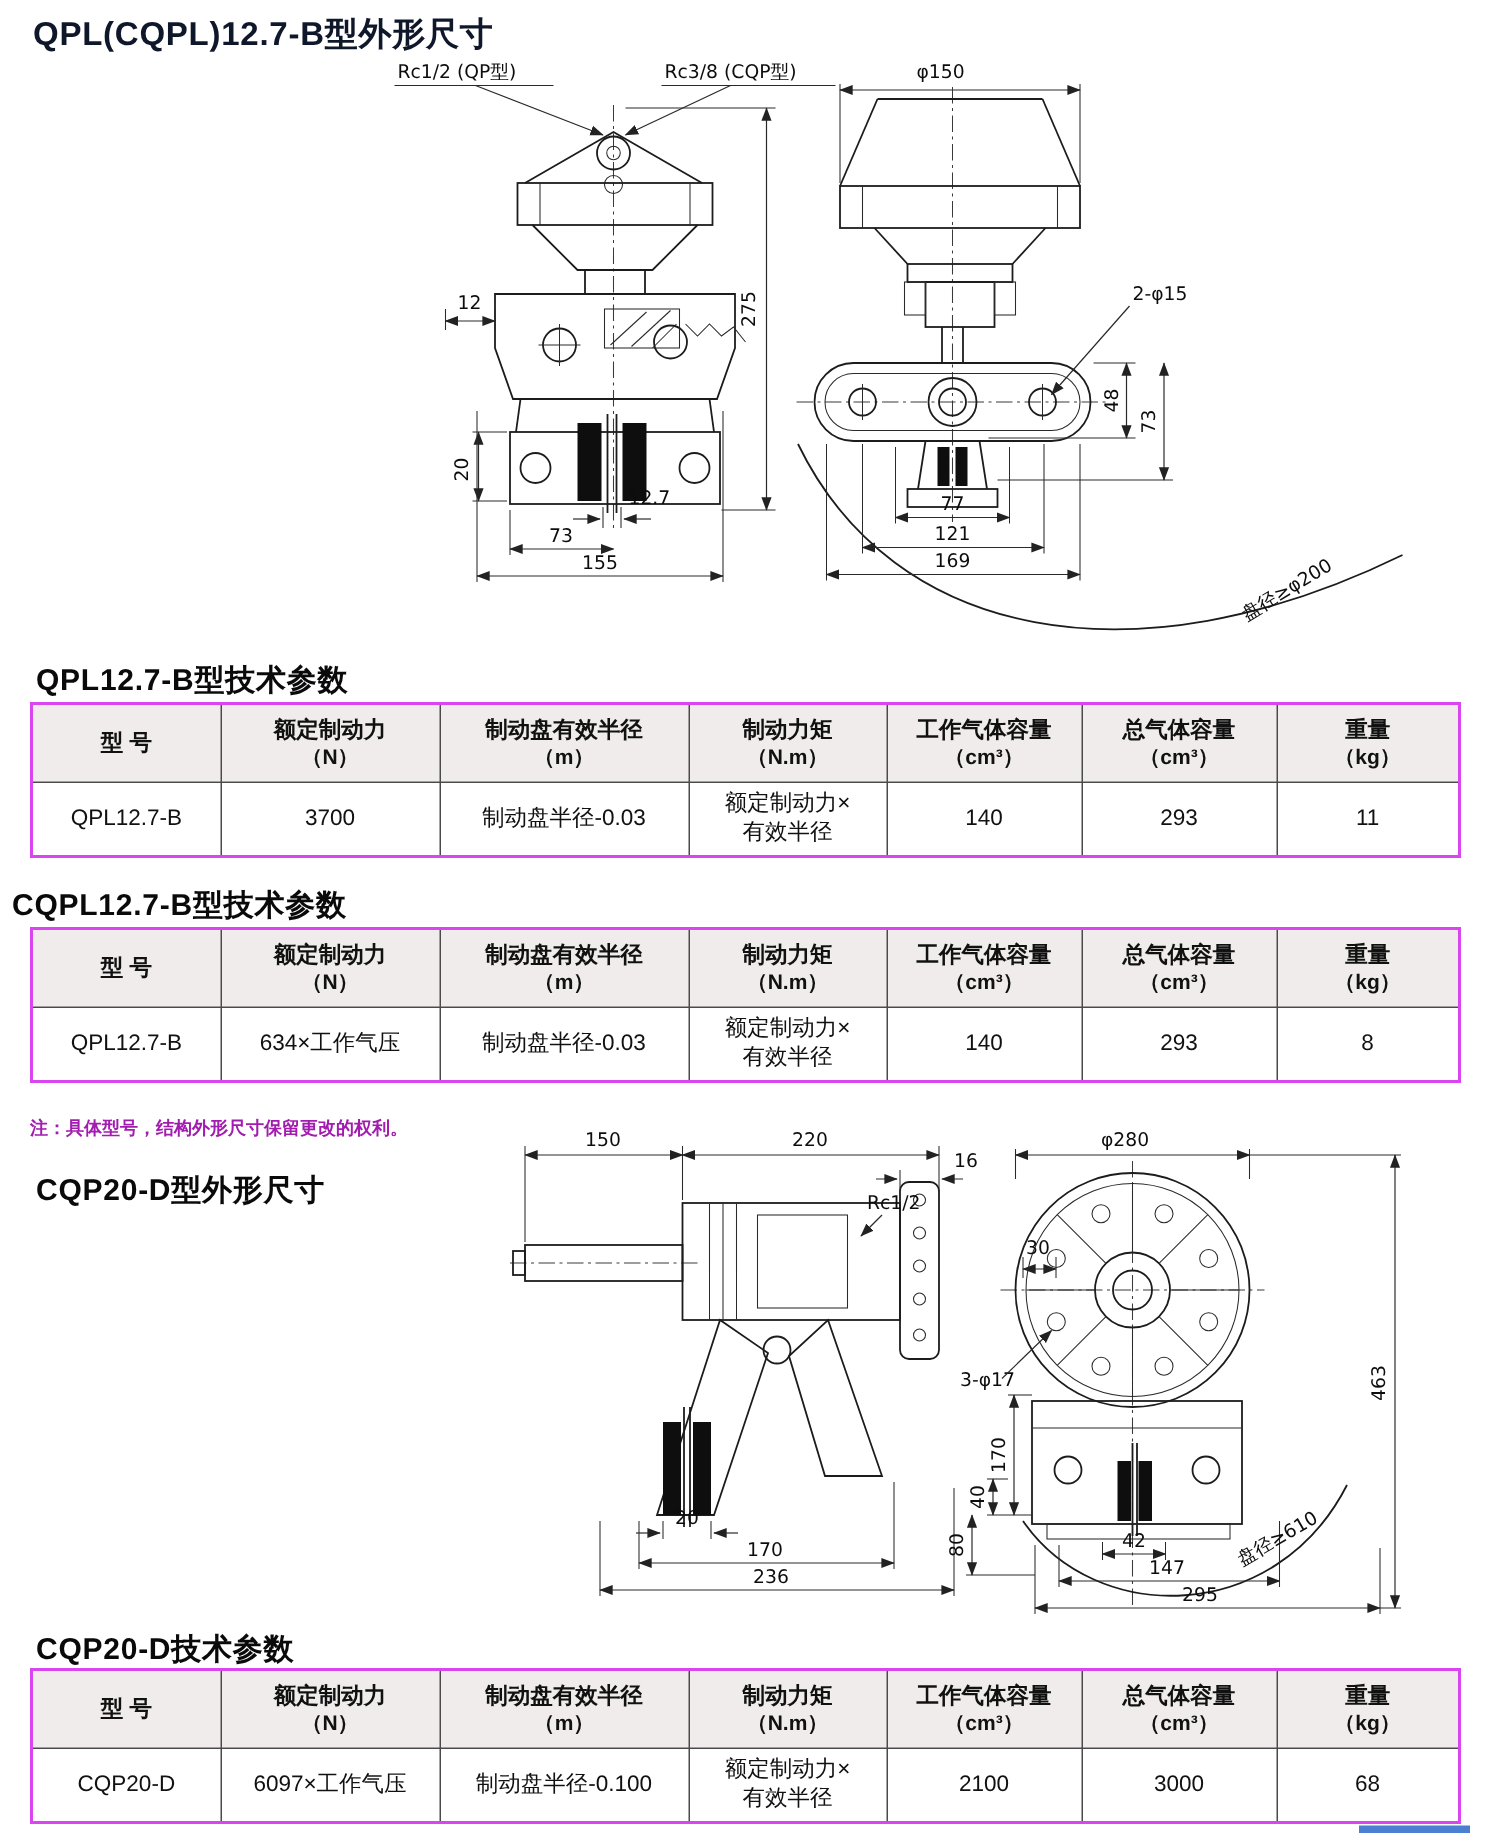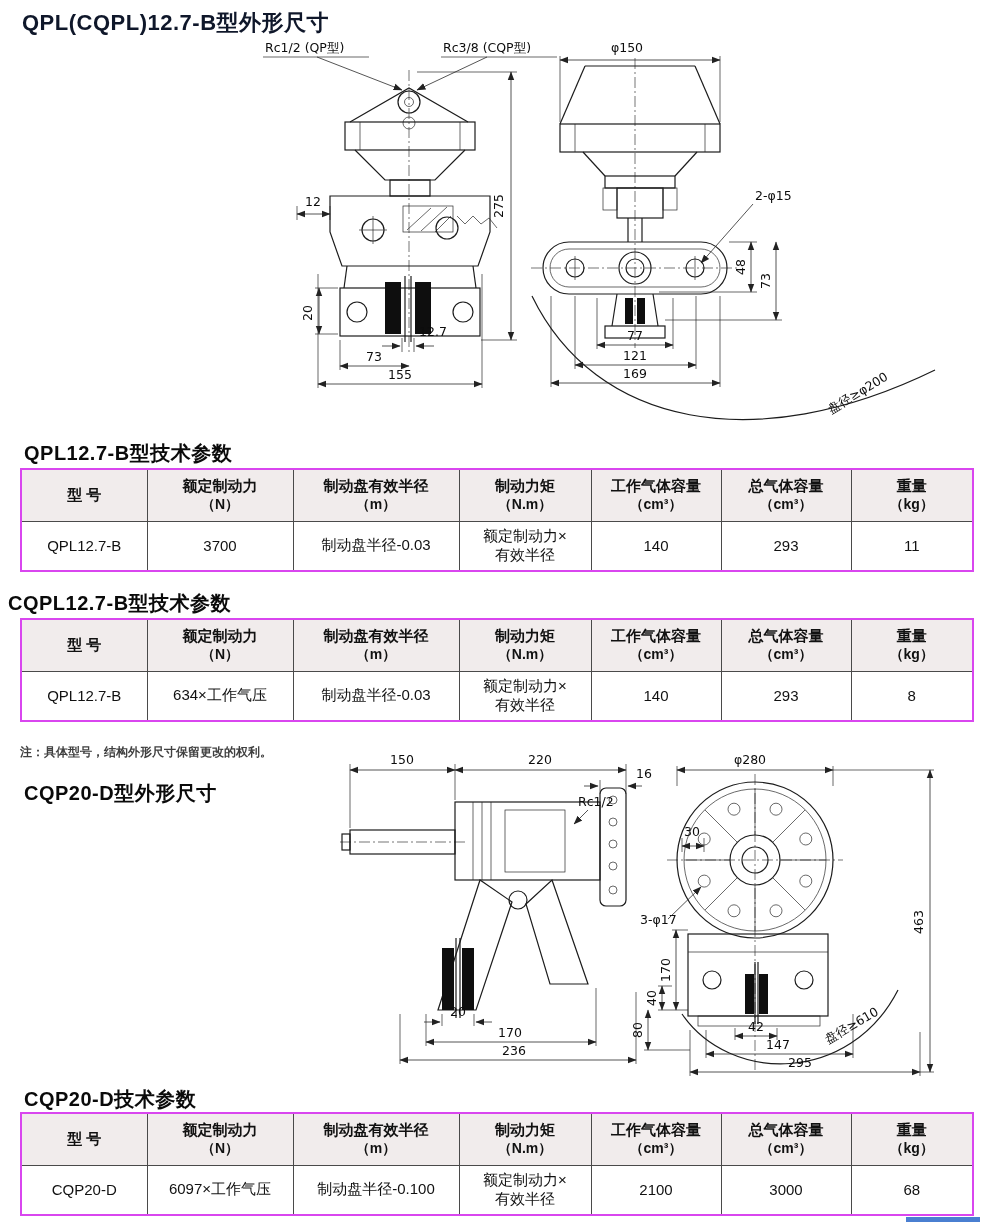--- a/index.html
+++ b/index.html
@@ -8,21 +8,21 @@
     position:relative; width:992px; height:1224px; overflow:hidden;
     font-family:"Liberation Sans","DejaVu Sans",sans-serif; color:#111;
   }
   .page-title {
     position:absolute; font-size:22px; font-weight:bold; color:#0f172a; letter-spacing:0.5px;
   }
   .sec-title {
     position:absolute; font-size:20px; font-weight:bold; color:#0a0a0a; letter-spacing:0.5px;
   }
   .note {
-    position:absolute; font-size:12px; font-weight:bold; color:#404040;
+    position:absolute; font-size:12px; font-weight:bold; color:#a21caf;
   }
   .params-table {
     position:absolute; left:20px; width:952px; border-collapse:collapse; table-layout:fixed;
     background:#fff; border:2px solid #d946ef;
   }
   .params-table th, .params-table td {
     border:1px solid #4a4a4a; text-align:center; vertical-align:middle; padding:3px 4px;
   }
   .params-table th { background:#f1ecec; font-weight:bold; font-size:15px; height:52px; }
   .params-table td { font-size:15px; height:50px; }

